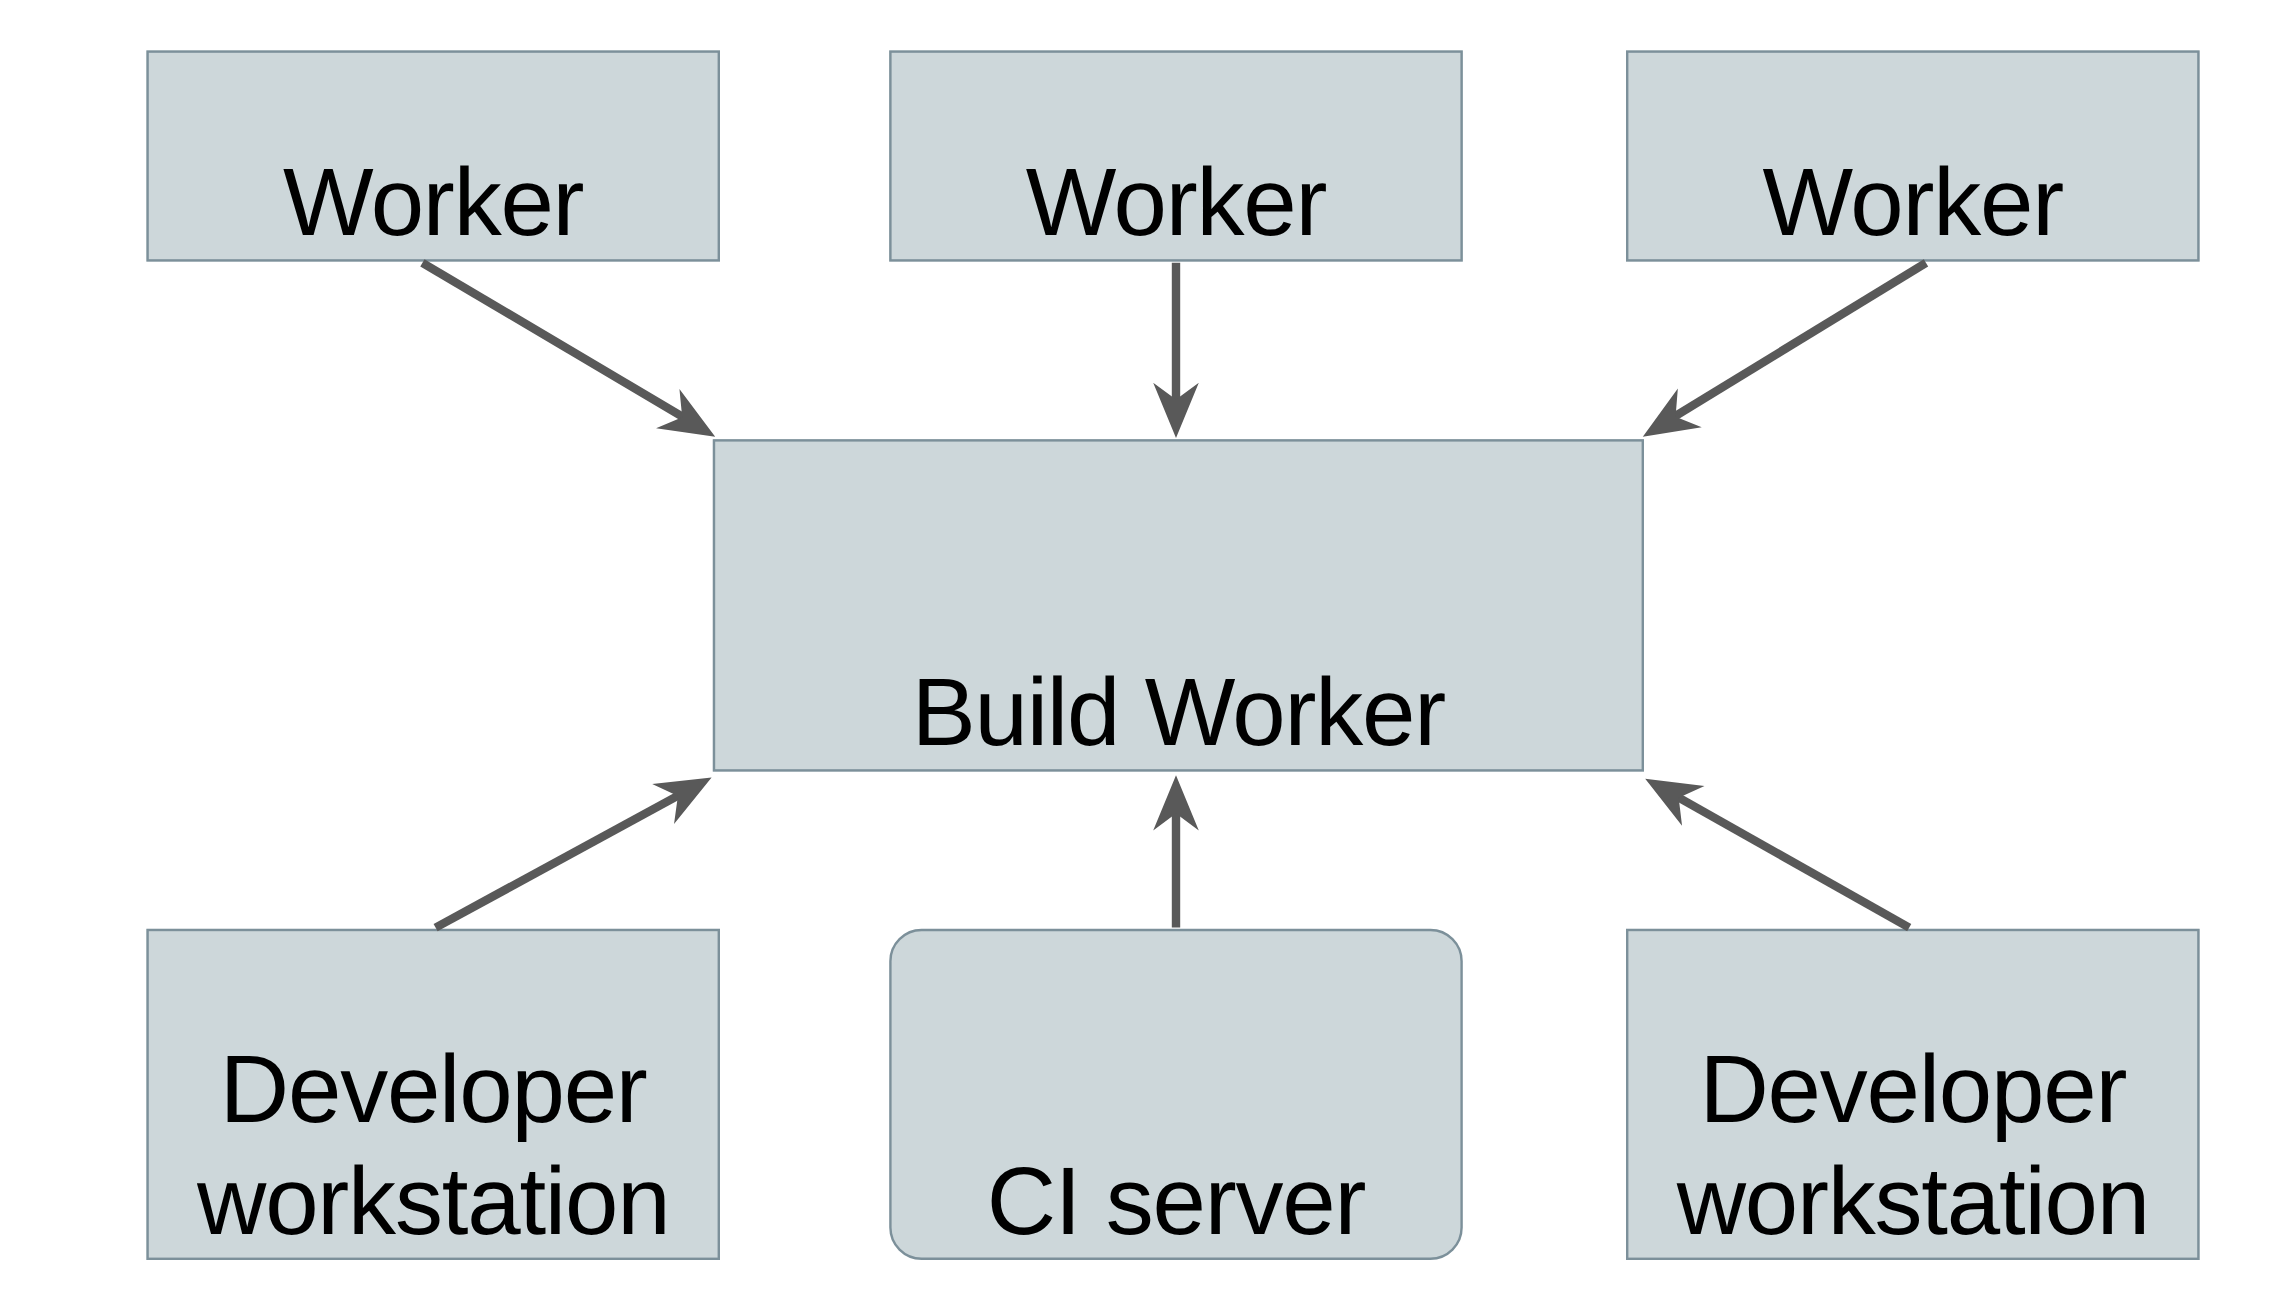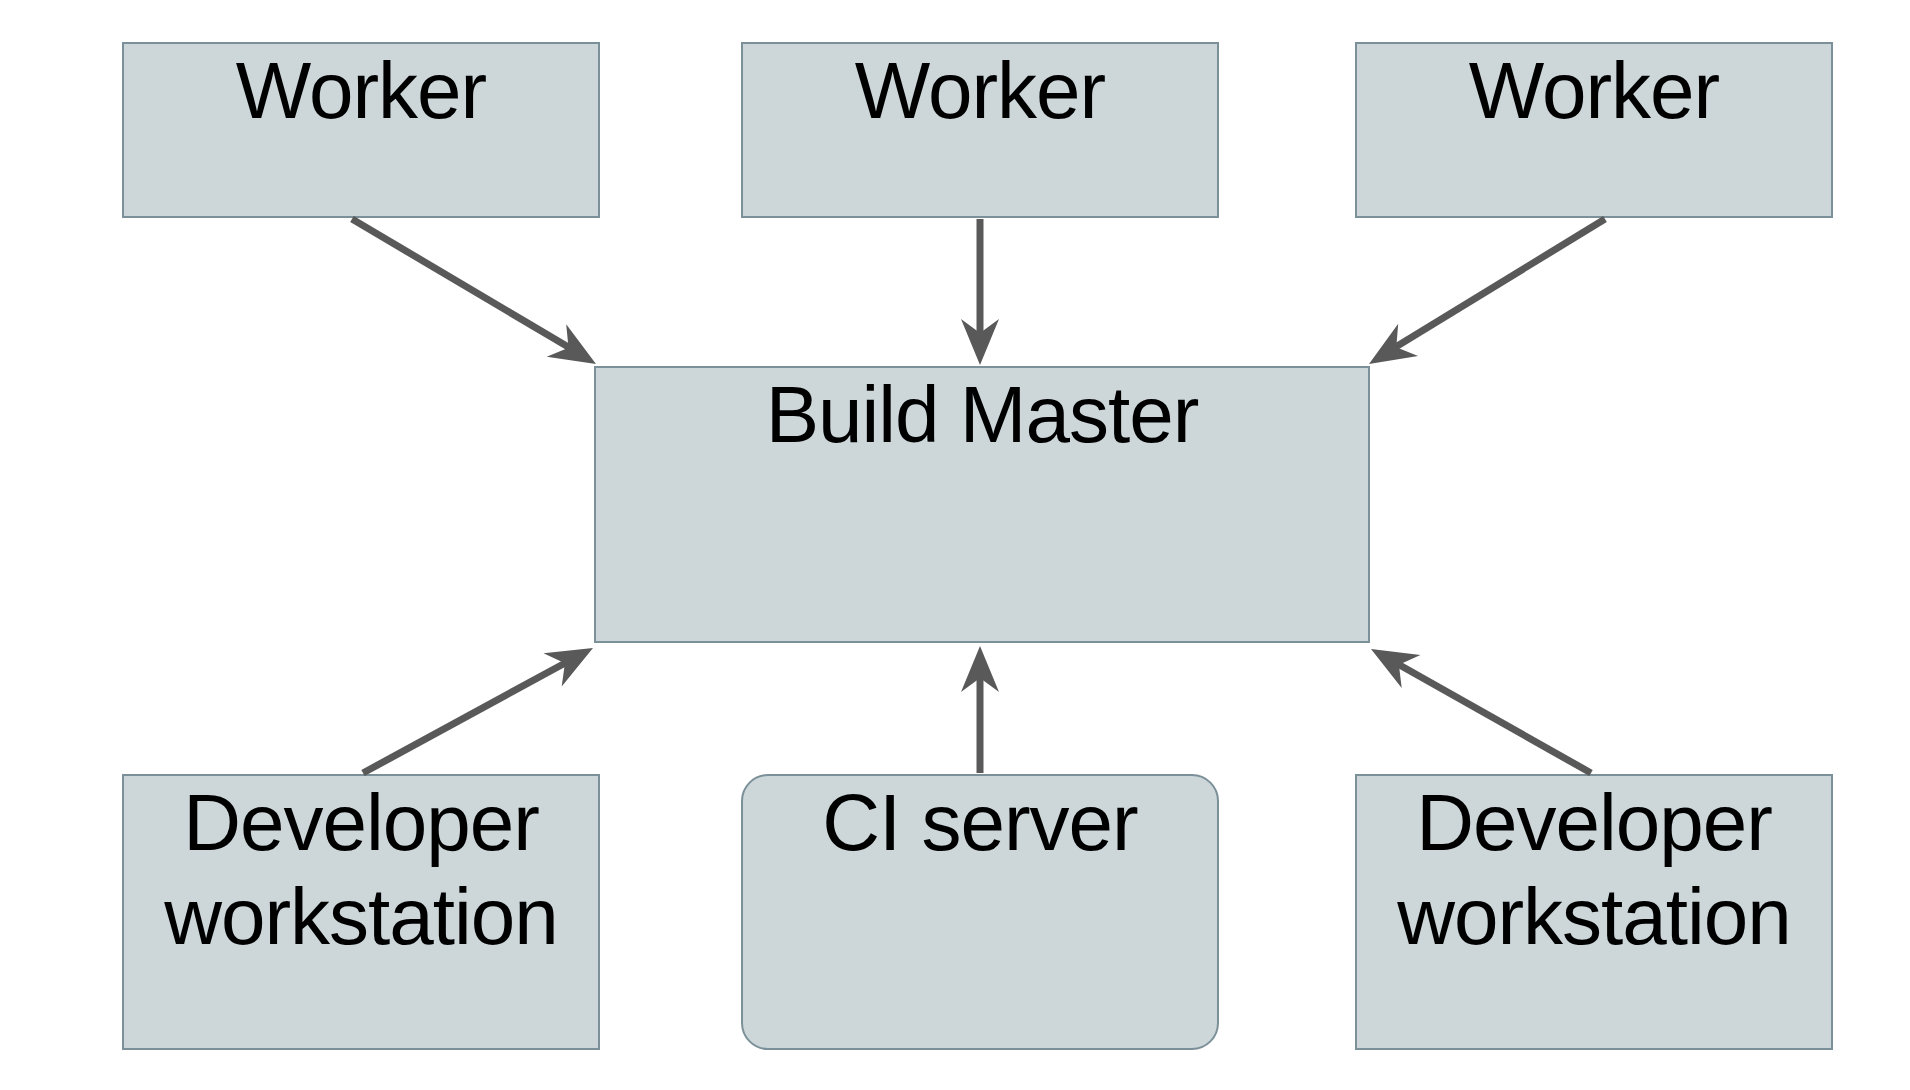--- a/index.html
+++ b/index.html
@@ -14,21 +14,21 @@
     background: #ffffff;
     overflow: hidden;
     font-family: "Liberation Sans", "DejaVu Sans", sans-serif;
   }
   .node {
     position: absolute;
     box-sizing: border-box;
     background: #cdd7da;
     border: 2px solid #7c909a;
     display: flex;
-    align-items: flex-start;
+    align-items: flex-end;
     justify-content: center;
     text-align: center;
   }
   .node .label {
     font-size: 80px;
     line-height: 1.17;
     color: #000000;
     letter-spacing: -1px;
     padding: 0 10px;
   }
@@ -61,21 +61,21 @@
 
   <div class="node" style="left:741px; top:42px; width:478px; height:176px;">
     <span class="label">Worker</span>
   </div>
 
   <div class="node" style="left:1355px; top:42px; width:478px; height:176px;">
     <span class="label">Worker</span>
   </div>
 
   <div class="node" style="left:594px; top:366px; width:776px; height:277px;">
-    <span class="label">Build Master</span>
+    <span class="label">Build Worker</span>
   </div>
 
   <div class="node" style="left:122px; top:774px; width:478px; height:276px;">
     <span class="label">Developer workstation</span>
   </div>
 
   <div class="node" style="left:741px; top:774px; width:478px; height:276px;border-radius:27px;">
     <span class="label">CI server</span>
   </div>
 

